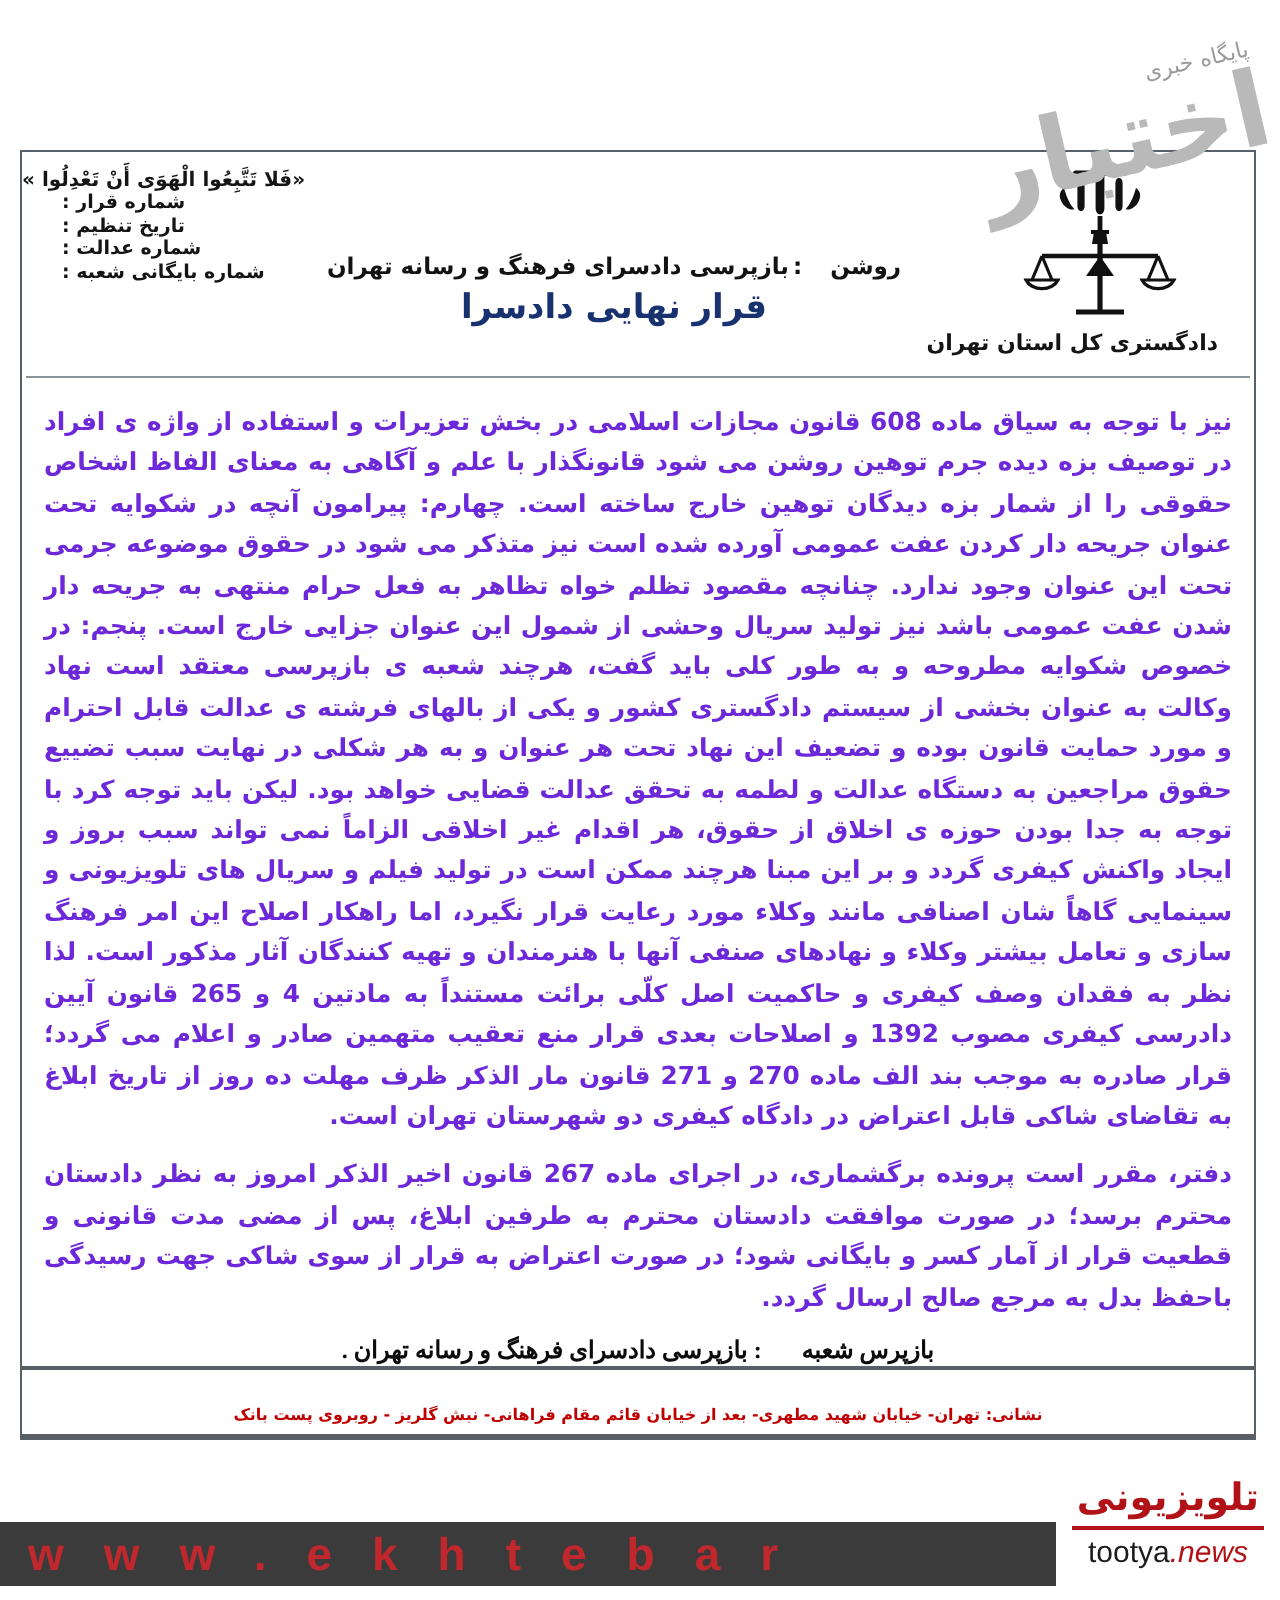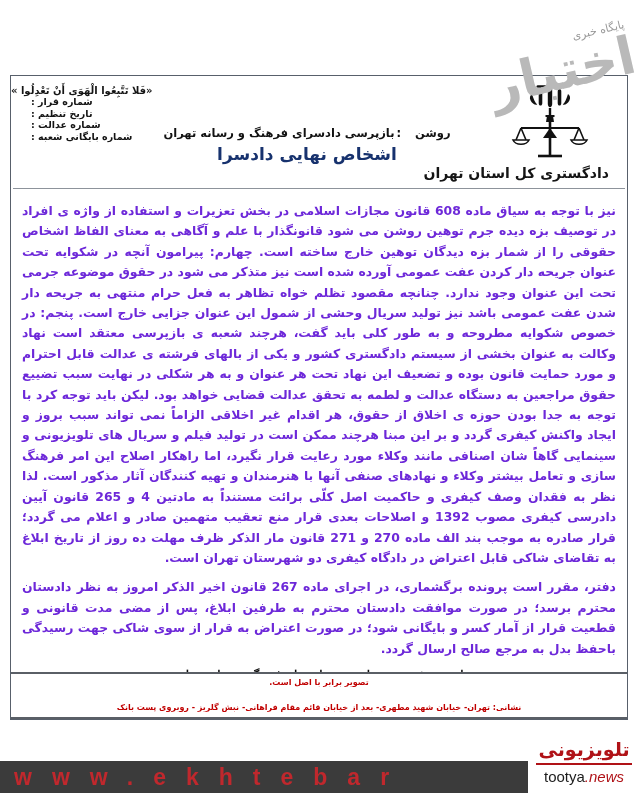--- a/index.html
+++ b/index.html
@@ -129,21 +129,21 @@
   
   .emblem {
     position: absolute;
     top: 2px;
     right: 18px;
     width: 118px;
     text-align: center;
   }
   .emblem svg { display: block; margin: 0 auto; }
   .emblem-caption {
-    font-size: 14px;
+    font-size: 11px;
     font-weight: bold;
     color: #151515;
     margin-top: 1px;
     white-space: nowrap;
   }
 
   .header-rule {
     position: absolute;
     left: 2px;
     right: 2px;
@@ -296,21 +296,21 @@
       <div class="row">شماره قرار :</div>
       <div class="row">تاریخ تنظیم :</div>
       <div class="row">شماره عدالت :</div>
       <div class="row">شماره بایگانی شعبه :</div>
     </div>
 
     <div class="branch-line">
       <span class="lbl">روشن</span><span>:</span><span class="val">بازپرسی دادسرای فرهنگ و رسانه تهران</span>
     </div>
 
-    <div class="doc-title">اشخاص نهایی دادسرا</div>
+    <div class="doc-title">قرار نهایی دادسرا</div>
 
     <div class="emblem">
       <svg width="86" height="86" viewBox="0 0 86 86">
 
         <g fill="#111111">
           <path d="M43 4 C41.6 4 40.8 5.2 40.8 7.4 L40.8 26 C40.8 28 41.8 29.2 43 29.2 C44.2 29.2 45.2 28 45.2 26 L45.2 7.4 C45.2 5.2 44.4 4 43 4 Z"></path>
           <path d="M33.5 11 C32.3 11 31.7 12 31.7 13.8 L31.7 25 C31.7 26.6 32.5 27.6 33.5 27.6 C34.5 27.6 35.3 26.6 35.3 25 L35.3 13.8 C35.3 12 34.7 11 33.5 11 Z"></path>
           <path d="M52.5 11 C51.3 11 50.7 12 50.7 13.8 L50.7 25 C50.7 26.6 51.5 27.6 52.5 27.6 C53.5 27.6 54.3 26.6 54.3 25 L54.3 13.8 C54.3 12 53.7 11 52.5 11 Z"></path>
           <path d="M25 16 C23 17.4 22.2 19.6 23.6 22.6 C25 25.6 28.2 27.4 30.2 26.6 C28 24.2 26.6 21.4 25 16 Z"></path>
           <path d="M61 16 C63 17.4 63.8 19.6 62.4 22.6 C61 25.6 57.8 27.4 55.8 26.6 C58 24.2 59.4 21.4 61 16 Z"></path>
@@ -344,21 +344,20 @@
     <p>دفتر، مقرر است پرونده برگشماری، در اجرای ماده 267 قانون اخیر الذکر امروز به نظر دادستان محترم برسد؛ در صورت موافقت دادستان محترم به طرفین ابلاغ، پس از مضی مدت قانونی و قطعیت قرار از آمار کسر و بایگانی شود؛ در صورت اعتراض به قرار از سوی شاکی جهت رسیدگی باحفظ بدل به مرجع صالح ارسال گردد.</p>
   </div>
 
   <div class="sig-row">
     <span class="sig-label">بازپرس شعبه</span><span>:</span>
     <span>بازپرسی دادسرای فرهنگ و رسانه تهران .</span>
   </div>
   <div class="sig-note">امضای صادر کننده</div>
 
   <div class="cert-block">
-    <div class="cert-line1">تصویر برابر با اصل است.</div>
     <div class="cert-line2">نشانی:  تهران- خیابان شهید مطهری- بعد از خیابان قائم مقام فراهانی- نبش گلریز - روبروی پست بانک</div>
   </div>
 </div>
 
 <div class="url-bar">
   <div class="url-text">www.ekhtebar</div>
 </div>
 
 <div class="tootya">
   <div class="tootya-fa">تلویزیونی</div>

